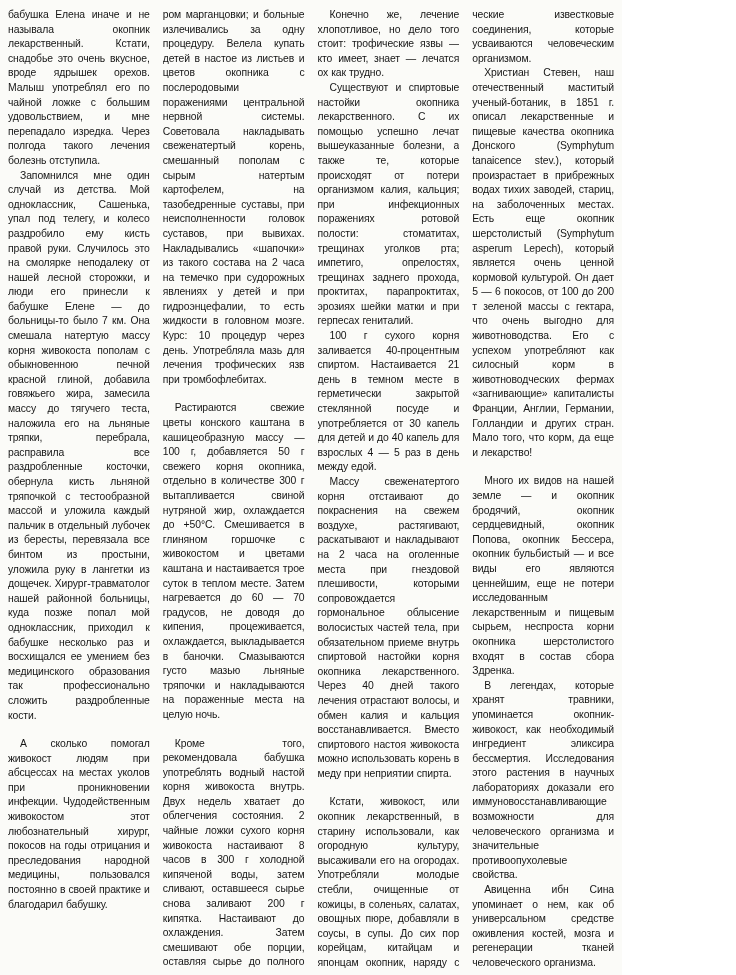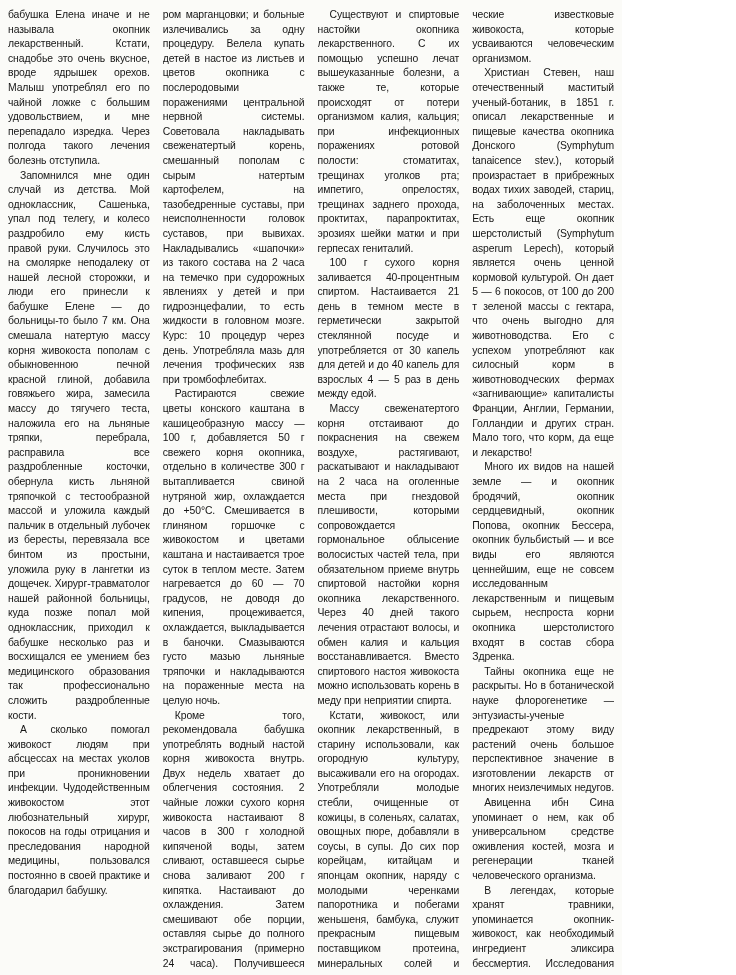--- a/index.html
+++ b/index.html
@@ -39,45 +39,46 @@
     margin: 0;
     padding: 0;
     text-align: justify;
     text-justify: inter-word;
     hyphens: none;
   }
   .col p.indent {
     text-indent: 12px;
   }
   .col p.spaced {
+    margin-top: 14px;
   }
 </style>
 </head>
 <body>
 
 <div class="page" style="background: rgb(251, 251, 248); color: rgb(21, 21, 21);">
   <div class="columns">
       <div class="col">
         <p class="">бабушка Елена иначе и не называла окопник лекарственный. Кстати, снадобье это очень вкусное, вроде ядрышек орехов. Малыш употреблял его по чайной ложке с большим удовольствием, и мне перепадало изредка. Через полгода такого лечения болезнь отступила.</p>
         <p class="indent ">Запомнился мне один случай из детства. Мой одноклассник, Сашенька, упал под телегу, и колесо раздробило ему кисть правой руки. Случилось это на смолярке неподалеку от нашей лесной сторожки, и люди его принесли к бабушке Елене — до больницы-то было 7 км. Она смешала натертую массу корня живокоста пополам с обыкновенною печной красной глиной, добавила говяжьего жира, замесила массу до тягучего теста, наложила его на льняные тряпки, перебрала, расправила все раздробленные косточки, обернула кисть льняной тряпочкой с тестообразной массой и уложила каждый пальчик в отдельный лубочек из бересты, перевязала все бинтом из простыни, уложила руку в лангетки из дощечек. Хирург-травматолог нашей районной больницы, куда позже попал мой одноклассник, приходил к бабушке несколько раз и восхищался ее умением без медицинского образования так профессионально сложить раздробленные кости.</p>
         <p class="indent spaced">А сколько помогал живокост людям при абсцессах на местах уколов при проникновении инфекции. Чудодейственным живокостом этот любознательный хирург, покосов на годы отрицания и преследования народной медицины, пользовался постоянно в своей практике и благодарил бабушку.</p>
       </div>
       <div class="col">
         <p class="">ром марганцовки; и больные излечивались за одну процедуру. Велела купать детей в настое из листьев и цветов окопника с послеродовыми поражениями центральной нервной системы. Советовала накладывать свеженатертый корень, смешанный пополам с сырым натертым картофелем, на тазобедренные суставы, при неисполненности головок суставов, при вывихах. Накладывались «шапочки» из такого состава на 2 часа на темечко при судорожных явлениях у детей и при гидроэнцефалии, то есть жидкости в головном мозге. Курс: 10 процедур через день. Употребляла мазь для лечения трофических язв при тромбофлебитах.</p>
         <p class="indent spaced">Растираются свежие цветы конского каштана в кашицеобразную массу — 100 г, добавляется 50 г свежего корня окопника, отдельно в количестве 300 г вытапливается свиной нутряной жир, охлаждается до +50°С. Смешивается в глиняном горшочке с живокостом и цветами каштана и настаивается трое суток в теплом месте. Затем нагревается до 60 — 70 градусов, не доводя до кипения, процеживается, охлаждается, выкладывается в баночки. Смазываются густо мазью льняные тряпочки и накладываются на пораженные места на целую ночь.</p>
         <p class="indent spaced">Кроме того, рекомендовала бабушка употреблять водный настой корня живокоста внутрь. Двух недель хватает до облегчения состояния. 2 чайные ложки сухого корня живокоста настаивают 8 часов в 300 г холодной кипяченой воды, затем сливают, оставшееся сырье снова заливают 200 г кипятка. Настаивают до охлаждения. Затем смешивают обе порции, оставляя сырье до полного экстрагирования (примерно 24 часа). Получившееся снадобье — 500 г — пьют через каждые два часа глотками (примерно по 40 — 50 г) от 8 утра до 20 вечера. Язвы заживают, проходит воспаление больных вен.</p>
       </div>
       <div class="col">
+        <p class="indent ">Конечно же, лечение хлопотливое, но дело того стоит: трофические язвы — кто имеет, знает — лечатся ох как трудно.</p>
         <p class="indent ">Существуют и спиртовые настойки окопника лекарственного. С их помощью успешно лечат вышеуказанные болезни, а также те, которые происходят от потери организмом калия, кальция; при инфекционных поражениях ротовой полости: стоматитах, трещинах уголков рта; импетиго, опрелостях, трещинах заднего прохода, проктитах, парапроктитах, эрозиях шейки матки и при герпесах гениталий.</p>
         <p class="indent ">100 г сухого корня заливается 40-процентным спиртом. Настаивается 21 день в темном месте в герметически закрытой стеклянной посуде и употребляется от 30 капель для детей и до 40 капель для взрослых 4 — 5 раз в день между едой.</p>
         <p class="indent ">Массу свеженатертого корня отстаивают до покраснения на свежем воздухе, растягивают, раскатывают и накладывают на 2 часа на оголенные места при гнездовой плешивости, которыми сопровождается гормональное облысение волосистых частей тела, при обязательном приеме внутрь спиртовой настойки корня окопника лекарственного. Через 40 дней такого лечения отрастают волосы, и обмен калия и кальция восстанавливается. Вместо спиртового настоя живокоста можно использовать корень в меду при неприятии спирта.</p>
         <p class="indent spaced">Кстати, живокост, или окопник лекарственный, в старину использовали, как огородную культуру, высаживали его на огородах. Употребляли молодые стебли, очищенные от кожицы, в соленьях, салатах, овощных пюре, добавляли в соусы, в супы. До сих пор корейцам, китайцам и японцам окопник, наряду с молодыми черенками папоротника и побегами женьшеня, бамбука, служит прекрасным пищевым поставщиком протеина, минеральных солей и витаминов; кроме того, в этом растении имеются органи-</p>
       </div>
       <div class="col">
-        <p class="">ческие известковые живокоста, которые усваиваются человеческим организмом.</p>
+        <p class="">ческие известковые соединения, которые усваиваются человеческим организмом.</p>
         <p class="indent ">Христиан Стевен, наш отечественный маститый ученый-ботаник, в 1851 г. описал лекарственные и пищевые качества окопника Донского (Symphytum tanaicence stev.), который произрастает в прибрежных водах тихих заводей, стариц, на заболоченных местах. Есть еще окопник шерстолистый (Symphytum asperum Lepech), который является очень ценной кормовой культурой. Он дает 5 — 6 покосов, от 100 до 200 т зеленой массы с гектара, что очень выгодно для животноводства. Его с успехом употребляют как силосный корм в животноводческих фермах «загнивающие» капиталисты Франции, Англии, Германии, Голландии и других стран. Мало того, что корм, да еще и лекарство!</p>
-        <p class="indent spaced">Много их видов на нашей земле — и окопник бродячий, окопник сердцевидный, окопник Попова, окопник Бессера, окопник бульбистый — и все виды его являются ценнейшим, еще не совсем исследованным лекарственным и пищевым сырьем, неспроста корни окопника шерстолистого входят в состав сбора Здренка.</p>
-        <p class="indent ">Тайны окопника еще не раскрыты. Но в ботанической науке флорогенетике — энтузиасты-ученые предрекают этому виду растений очень большое перспективное значение в изготовлении лекарств от многих неизлечимых недугов.</p>
+        <p class="indent spaced">Много их видов на нашей земле — и окопник бродячий, окопник сердцевидный, окопник Попова, окопник Бессера, окопник бульбистый — и все виды его являются ценнейшим, еще не потери исследованным лекарственным и пищевым сырьем, неспроста корни окопника шерстолистого входят в состав сбора Здренка.</p>
+        <p class="indent ">В легендах, которые хранят травники, упоминается окопник-живокост, как необходимый ингредиент эликсира бессмертия. Исследования этого растения в научных лабораториях доказали его иммуновосстанавливающие возможности для человеческого организма и значительные противоопухолевые свойства.</p>
         <p class="indent ">Авиценна ибн Сина упоминает о нем, как об универсальном средстве оживления костей, мозга и регенерации тканей человеческого организма.</p>
-        <p class="indent ">В легендах, которые хранят травники, упоминается окопник-живокост, как необходимый ингредиент эликсира бессмертия. Исследования этого растения в научных лабораториях доказали его иммуновосстанавливающие возможности для человеческого организма и значительные противоопухолевые свойства.</p>
       </div>
     </div>
 </div>
 
 </body></html>

